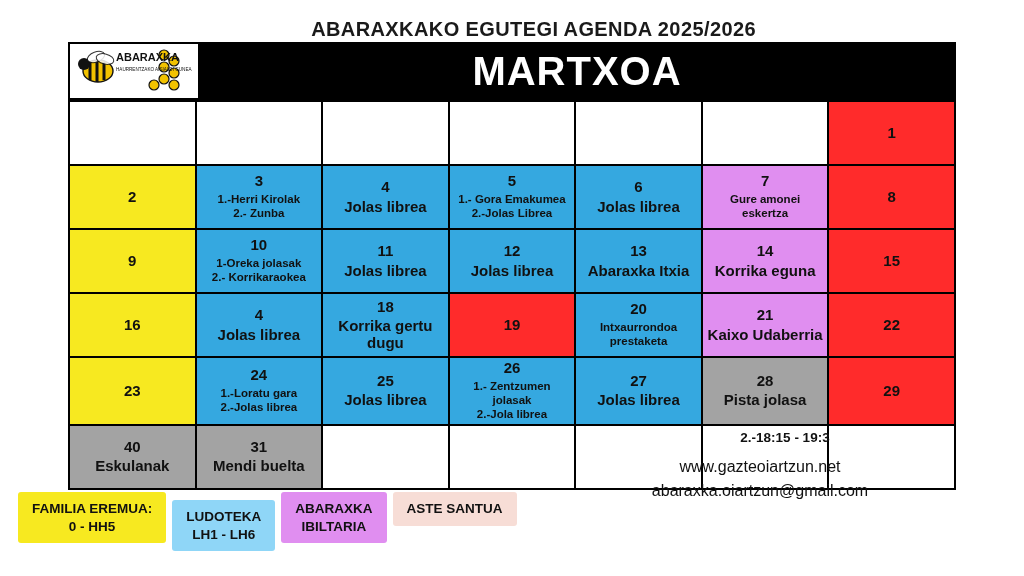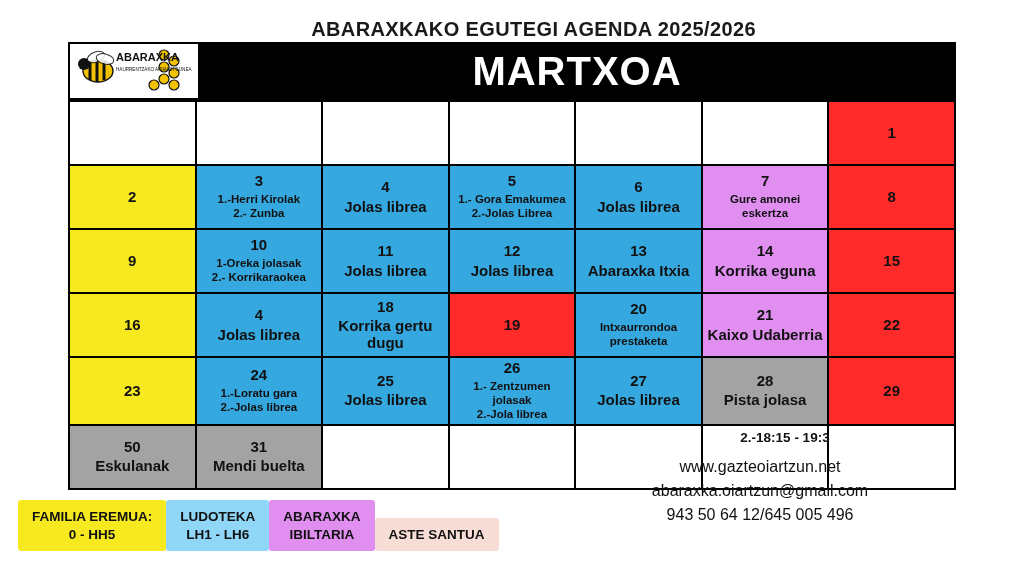--- a/index.html
+++ b/index.html
@@ -123,21 +123,22 @@
     font-size: 16px;
     font-weight: 400;
     line-height: 1.5;
   }
 
   .legend {
     position: absolute;
     left: 18px;
     top: 492px;
     display: flex;
-    align-items: flex-end;
+    align-items: flex-start;
+    gap: 6px;
   }
   .legend-item {
     position: relative;
     padding: 8px 14px;
     text-align: center;
     font-size: 13.5px;
     font-weight: 700;
     color: #111;
     line-height: 1.3;
     border-radius: 3px;
@@ -301,42 +302,41 @@
             <td class="c-pink">
               <div class="daynum">28</div>
               <div class="evt">Pista jolasa</div>
             </td>
             <td class="c-red">
               <div class="daynum">29</div>
             </td>
           </tr>
           <tr>
             <td class="c-pink">
-              <div class="daynum">50</div>
+              <div class="daynum">40</div>
               <div class="evt">Eskulanak</div>
             </td>
             <td class="c-pink">
               <div class="daynum">31</div>
               <div class="evt">Mendi buelta</div>
             </td>
             <td class="c-white"></td>
             <td class="c-white"></td>
             <td class="c-white"></td>
             <td class="c-white"></td>
             <td class="c-white"></td>
           </tr>
         </tbody>
     </table>
   </div>
 
   <div class="notes">
     <div class="line2">2.-18:15 - 19:3</div>
     <div class="line3">www.gazteoiartzun.net</div>
     <div class="line4">abaraxka.oiartzun@gmail.com</div>
-    <div class="line5">943 50 64 12/645 005 496</div>
   </div>
 
   <div class="legend">
       <div class="legend-item lg-yellow">
         <div>FAMILIA EREMUA:</div>
         <div>0 - HH5</div>
       </div>
       <div class="legend-item lg-blue">
         <div>LUDOTEKA</div>
         <div>LH1 - LH6</div>

